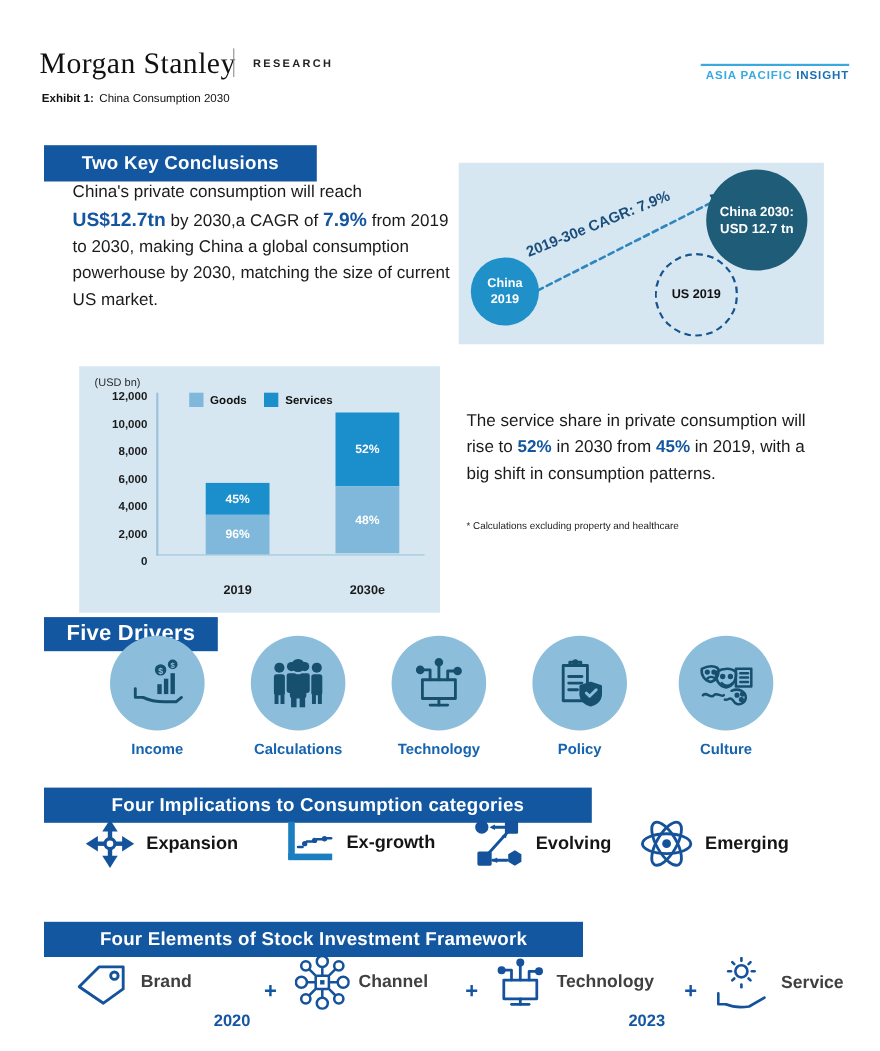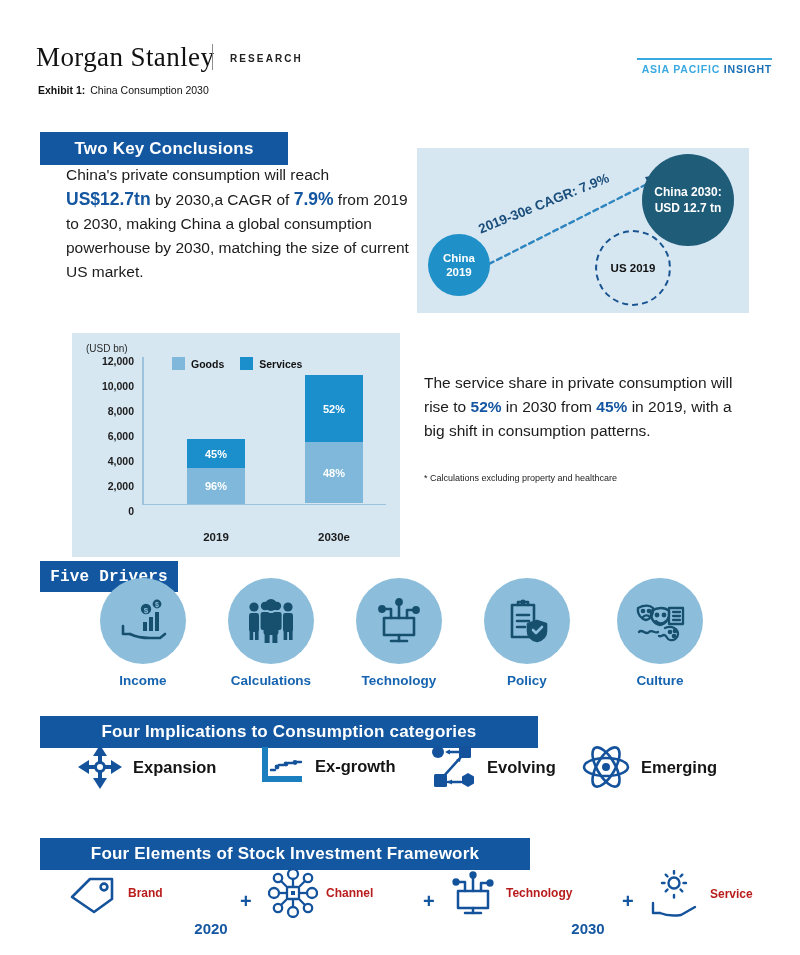--- a/index.html
+++ b/index.html
@@ -21,21 +21,21 @@
   #api-text .strong{color:#1a6fb5;}
   #exhibit{position:absolute;left:38px;top:84px;font-size:10.5px;color:#111;}
   #exhibit b{font-weight:700;}
   #exhibit span.t{font-weight:400;margin-left:5px;}
 
   
   .banner{position:absolute;background:#1257A0;color:#fff;font-weight:700;
           display:flex;align-items:center;justify-content:center;
           letter-spacing:.2px;margin-top:26px;}
   #banner-conclusions{left:40px;top:106px;width:248px;height:33px;font-size:17px;}
-  #banner-drivers{left:40px;top:535px;width:138px;height:31px;font-size:16px;font-family:Liberation Mono, monospace;}
+  #banner-drivers{left:40px;top:535px;width:158px;height:31px;font-size:20px;}
   #banner-implications{left:40px;top:690px;width:498px;height:32px;font-size:17px;}
   #banner-framework{left:40px;top:812px;width:490px;height:32px;font-size:17px;}
 
   
   #concl-text{position:absolute;left:66px;top:163px;width:350px;font-size:15.5px;
               line-height:24px;color:#1b1b1b;}
   #concl-text .hl{color:#1456A0;font-weight:700;font-size:17.5px;}
 
   
   #diagram{position:absolute;left:417px;top:148px;width:332px;height:165px;
@@ -89,21 +89,21 @@
   .driver .dlab{margin-top:9px;font-size:13.5px;font-weight:700;color:#1664B0;}
 
   
   #implications{position:absolute;left:40px;top:735px;width:720px;height:70px;}
   .impl{position:absolute;display:flex;align-items:center;gap:9px;}
   .impl .ilab{font-size:16.5px;font-weight:700;color:#151515;white-space:nowrap;}
 
   
   #framework{position:absolute;left:40px;top:858px;width:720px;height:90px;}
   .fw{position:absolute;display:flex;align-items:center;gap:8px;}
-  .fw .flab{font-size:12px;font-weight:700;color:#b91c1c;white-space:nowrap;}
+  .fw .flab{font-size:16px;font-weight:700;color:#404040;white-space:nowrap;}
   .plus{position:absolute;font-size:20px;font-weight:700;color:#1456A0;}
   .yearlab{position:absolute;top:62px;font-size:15px;font-weight:700;color:#1456A0;
            text-align:center;width:90px;}
 </style>
 </head>
 <body>
 
 <div id="header">
   <div id="ms-logo">Morgan Stanley</div>
   <div id="logo-divider"></div>
@@ -463,14 +463,14 @@
         <path d="M32.5 6.5 l1.8-1.8"></path>
           <path d="M19.5 19.5 l-1.8 1.8"></path>
         <path d="M5 33 v10 h7"></path>
         <path d="M12 43 c7 3 14 3 21 2 l14-8"></path>
       </g>
     </svg>
     <span class="flab">Service</span>
   </div>
 
   <div class="yearlab" style="left:126px">2020</div>
-  <div class="yearlab" style="left:503px">2030</div>
+  <div class="yearlab" style="left:503px">2023</div>
 </div>
 
 </body></html>

